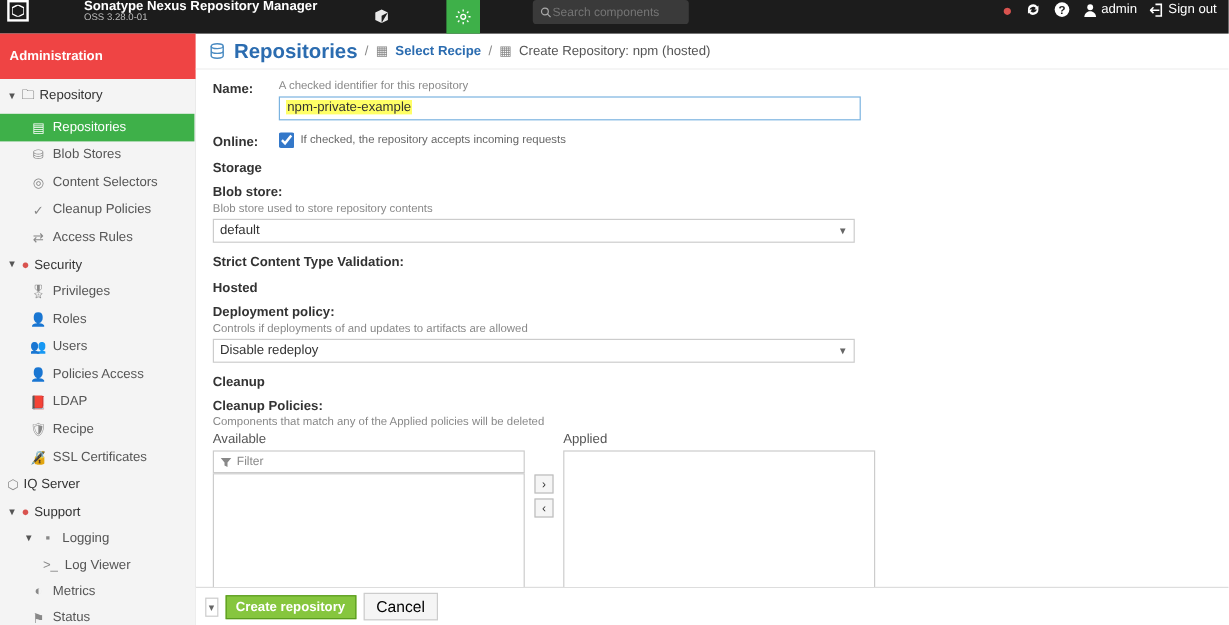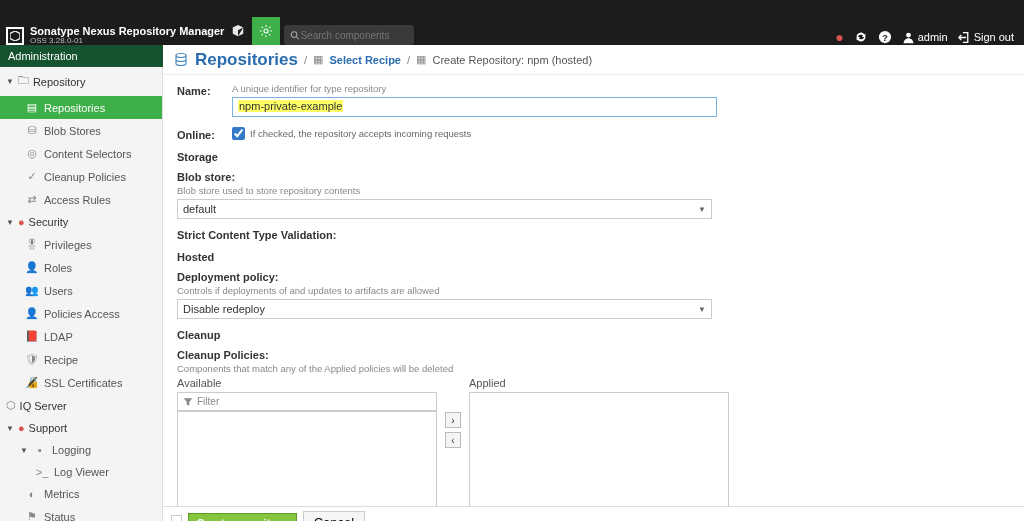--- a/index.html
+++ b/index.html
@@ -1,34 +1,34 @@
 <!DOCTYPE html>
 <html><head>
 <meta charset="utf-8">
 <style>
 * { box-sizing: border-box; margin: 0; padding: 0; }
 body { font-family: Arial, Helvetica, sans-serif; font-size: 11px; color: #333; background: #fff; width: 1024px; height: 521px; overflow: hidden; }
 
 
-.topbar { background: #1c1c1c; height: 45px; display: flex; align-items: flex-end; color: #fff; }
+.topbar { background: #1c1c1c; height: 28px; display: flex; align-items: flex-start; color: #fff; gap: 40px; }
 .logo-hex { width: 18px; height: 18px; border: 2px solid #fff; margin: 0 6px; transform: rotate(0deg); display:flex;align-items:center;justify-content:center;}
 .brand { display: flex; flex-direction: column; line-height: 1; }
 .brand .t { font-weight: bold; font-size: 11px; }
 .brand .v { font-size: 8px; color: #bbb; }
 .top-icon { width: 28px; height: 28px; display:flex;align-items:center;justify-content:center; cursor:pointer;}
 .gear-active { background: #3eb049; }
 .search-wrap { background: #3a3a3a; border-radius: 3px; height: 20px; display: flex; align-items:center; padding:0 6px; margin-left: 4px; width: 130px;}
 .search-wrap input { background: transparent; border: none; color: #888; font-size: 10px; width: 100%; outline:none;}
 .spacer { flex: 1; }
 .top-right { display: flex; align-items:center; gap: 10px; padding-right: 10px;}
 .alert-dot { color: #d9534f; font-size:14px;}
 .top-right .itm { display:flex;align-items:center;gap:3px;font-size:11px;cursor:pointer;}
 
 
-.adminbar { background: #14532d; color: #fff; height: 22px; font-size: 11px; font-weight: normal; padding-left: 8px; display:flex;align-items:center; width: 163px; }
+.adminbar { background: #ef4444; color: #fff; height: 38px; font-size: 11px; font-weight: bold; padding-left: 8px; display:flex;align-items:center; width: 163px; }
 
 
 .body { display: flex; height: calc(521px - 28px); }
 .sidebar { width: 163px; background: #f4f4f4; border-right: 1px solid #ddd; overflow-y: auto; font-size: 11px;}
 .sidebar .grp { }
 .sidebar .grp-h { padding: 5px 6px; color: #333; display:flex;align-items:center;gap:4px;}
 .sidebar .grp-h .tw { font-size: 8px; color:#555;}
 .sidebar .item { padding: 5px 6px 5px 26px; color: #555; display:flex;align-items:center;gap:6px;cursor:pointer;}
 .sidebar .item.sub { padding-left: 36px; }
 .sidebar .item.active { background: #3eb049; color: #fff; }
@@ -250,21 +250,21 @@
       <span class="link">Select Recipe</span>
       <span class="sep">/</span>
       <span style="color:#888">▦</span>
       <span class="crumb">Create Repository: npm (hosted)</span>
     </div>
 
     <div class="form-area">
       <div class="frow">
         <div class="lbl">Name:</div>
         <div class="val" style="position: relative;">
-          <div class="hint">A unique identifier for type repository</div>
+          <div class="hint">A checked identifier for this repository</div>
           <input class="name-inp" value="npm-private-example" style="background: rgb(255, 255, 255); color: transparent; caret-color: rgb(0, 0, 0);">
         <span style="position: absolute; left: 6px; top: 17px; background: rgb(255, 255, 102); font-size: 11px; font-family: inherit; pointer-events: none; padding: 0px 1px;">npm-private-example</span></div>
       </div>
       <div class="frow">
         <div class="lbl">Online:</div>
         <div class="val">
           <label class="chk">
             <input type="checkbox" checked="" style="">
             <span>If checked, the repository accepts incoming requests</span>
           </label>

